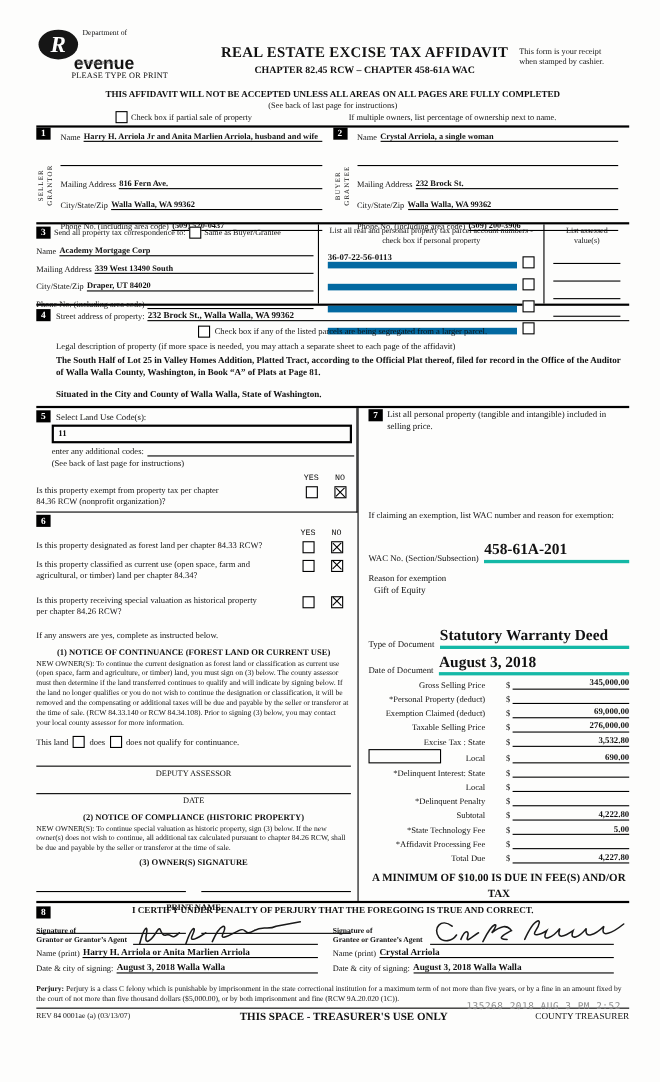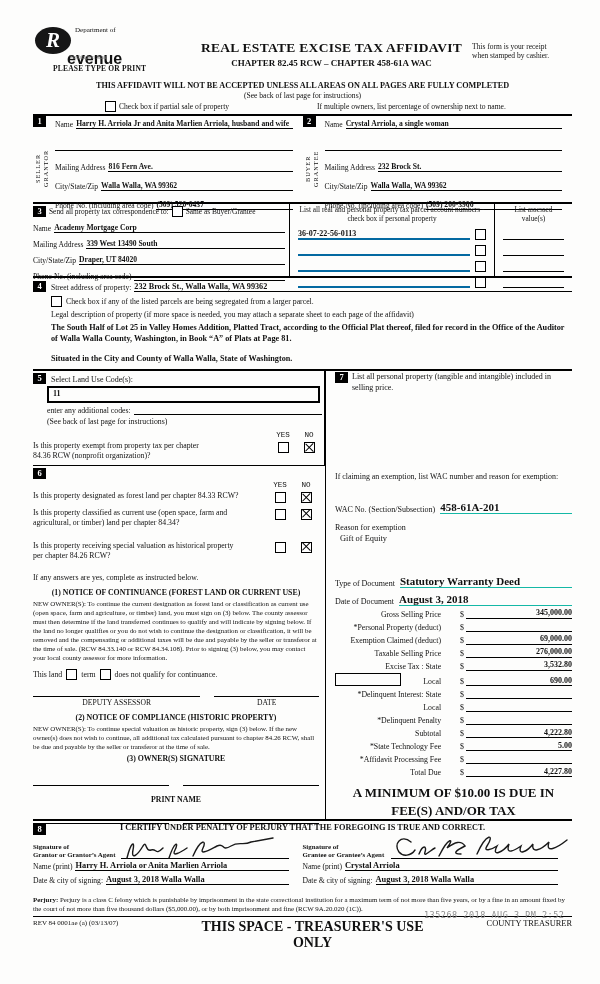--- a/index.html
+++ b/index.html
@@ -7,21 +7,21 @@
         font-family:"Liberation Serif",serif;color:#111;box-sizing:border-box;
         padding:24px 28px 0 33px;overflow:hidden;}
   
   .header-row{display:flex;}
   .logo-block{width:158px;position:relative;height:56px;}
   .logo-oval{position:absolute;left:2px;top:3px;width:36px;height:27px;background:#161616;border-radius:50%;
              color:#fff;font:bold italic 21px "Liberation Serif",serif;text-align:center;line-height:26px;}
   .logo-dept{position:absolute;left:42px;top:2px;font-size:7px;}
   .logo-rev{position:absolute;left:34px;top:26px;font-family:"Liberation Sans",sans-serif;font-weight:bold;font-size:16px;}
   .logo-state{position:absolute;left:36px;top:30px;font-size:5.5px;color:#777;font-style:italic;}
-  .please-type{position:absolute;left:0px;top:40px;font-size:7.5px;font-weight:bold;letter-spacing:.2px;padding-left:20px;}
+  .please-type{position:absolute;left:12px;top:40px;font-size:7.5px;font-weight:normal;letter-spacing:.2px;padding-left:20px;}
   .title-block{flex:1;text-align:center;padding-top:16px;}
   .main-title{font-size:13.5px;font-weight:bold;letter-spacing:.3px;}
   .chapter{font-size:9px;font-weight:bold;margin-top:2px;}
   .receipt-block{width:100px;font-size:7.5px;text-align:left;padding-top:18px;line-height:1.25;}
   .warning{text-align:center;font-weight:bold;font-size:8.2px;margin-top:1px;}
   .see-back{text-align:center;font-size:7.6px;margin-top:1px;}
   .cbrow{display:flex;font-size:7.6px;margin-top:1px;align-items:center;}
   .cbrow .left{margin-left:72px;display:flex;align-items:center;gap:3px;}
   .cbrow .right{margin-left:88px;}
   
@@ -41,21 +41,21 @@
   .rolecol{width:20px;display:flex;flex-direction:column;align-items:flex-start;}
   .rolecol .vwrap{display:flex;flex-direction:row;gap:1px;margin:8px 0 0 1px;flex:1;}
   .fields{flex:1;padding:1px 10px 0 2px;}
   
   .sec3{display:flex;border-top:2px solid #000;border-bottom:2px solid #000;height:72px;}
   .s3-left{width:252px;padding:2px 4px 2px 0;}
   .s3-top{display:flex;align-items:center;gap:3px;font-size:7.4px;}
   .s3-mid{width:188px;border-left:1px solid #000;border-right:1px solid #000;padding:2px 8px;}
   .s3-head{font-size:7.3px;text-align:center;line-height:1.2;}
   .parcel-row{display:flex;align-items:flex-end;margin-top:5px;gap:5px;}
-  .parcel-line{flex:1;border-bottom:2px solid #0369a1;font-weight:bold;font-size:8px;min-height:9px;}
+  .parcel-line{flex:1;border-bottom:6px solid #0369a1;font-weight:bold;font-size:8px;min-height:9px;}
   .s3-right{flex:1;padding:2px 8px;}
   .aline{border-bottom:1px solid #000;margin-top:10px;min-height:5px;}
   
   .sec4{border-bottom:2px solid #000;padding:3px 0 5px 0;font-size:7.8px;}
   .sec4 .legal{font-weight:bold;font-size:8.2px;line-height:1.35;margin-top:3px;}
   
   .sec567{display:flex;height:448px;}
   .col-left{width:292px;display:flex;flex-direction:column;}
   .col-right{flex:1;border-left:1px solid #000;padding-left:9px;display:flex;flex-direction:column;}
   .sec5{border-right:1px solid #000;border-bottom:1.5px solid #000;padding:0 2px 4px 0;}
@@ -63,52 +63,52 @@
   .small-line{display:flex;align-items:flex-end;margin:2px 0 0 14px;font-size:7.8px;}
   .small-line .ul{flex:1;border-bottom:1px solid #000;margin-left:3px;min-height:8px;}
   .qhead{display:flex;margin-top:5px;font-size:7.6px;}
   .qhead .sp{flex:1;} .qhead .c{width:26px;text-align:center;font-family:Liberation Mono, monospace;}
   .q{display:flex;align-items:flex-start;font-size:7.8px;line-height:1.3;margin-top:2px;}
   .q .t{flex:1;} .q .c{width:26px;text-align:center;padding-top:1px;}
   .sec6{padding:2px 6px 0 0;flex:1;}
   .para{font-size:6.9px;line-height:1.3;margin-top:3px;text-align:left;}
   .notice-title{font-weight:bold;font-size:7.8px;text-align:center;margin-top:6px;}
   .landrow{display:flex;align-items:center;gap:4px;font-size:7.8px;margin-top:6px;}
-  .assr{display:flex;gap:14px;margin-top:16px;}
+  .assr{display:flex;gap:14px;margin-top:16px;flex-direction:column;}
   .assr .a{flex:1.6;border-top:1px solid #000;text-align:center;font-size:7.6px;padding-top:1px;}
   .assr .b{flex:1;border-top:1px solid #000;text-align:center;font-size:7.6px;padding-top:1px;}
   .blanks{display:flex;gap:14px;margin-top:16px;}
   .blanks span{flex:1;border-bottom:1px solid #000;min-height:6px;}
   .printname{font-weight:bold;font-size:7.8px;text-align:center;margin-top:9px;}
   
   .s7-top{display:flex;gap:4px;font-size:8px;line-height:1.35;margin-top:1px;}
   .exnote{font-size:7.9px;margin-top:2px;}
   .docrow{display:flex;align-items:flex-end;margin-top:5px;}
   .docrow .dl{font-size:8px;white-space:nowrap;padding-right:5px;}
-  .docrow .dv{flex:1;border-bottom:1px solid #14b8a6;font-weight:bold;font-size:11px;min-height:9px;}
+  .docrow .dv{flex:1;border-bottom:3px solid #14b8a6;font-weight:bold;font-size:14px;min-height:9px;}
   .fee{display:flex;align-items:flex-end;margin-top:2.5px;}
   .fl{flex:1;text-align:right;font-size:7.8px;padding-right:19px;white-space:nowrap;}
   .fd{font-size:7.8px;padding-right:2px;}
   .fline{width:106px;border-bottom:1px solid #000;text-align:right;font-weight:bold;font-size:8px;min-height:9.5px;}
   .minibox{width:64px;height:11px;border:1px solid #000;flex:none;margin-right:2px;}
-  .minnote{font-weight:bold;font-size:13px;text-align:center;margin-top:7px;line-height:1.35;}
+  .minnote{font-weight:bold;font-size:10px;text-align:center;margin-top:7px;line-height:1.35;}
   
   .sec8{border-top:2px solid #000;position:relative;padding-top:2px;height:70px;}
   .certify{text-align:center;font-weight:bold;font-size:8.3px;}
   .s8-cols{display:flex;margin-top:1px;}
   .s8-half{flex:1;padding-right:14px;}
   .sigrow{display:flex;align-items:flex-end;height:26px;}
   .siglab{width:88px;font-size:6.9px;font-weight:bold;line-height:1.2;}
   .sigline{flex:1;border-bottom:1px solid #000;position:relative;height:26px;}
   .sigline svg{position:absolute;bottom:-4px;left:0;}
   
   .perjury{font-size:6.9px;line-height:1.3;margin-top:3px;border-bottom:1px solid #000;padding-bottom:2px;}
   .footrow{display:flex;align-items:flex-start;margin-top:2px;gap:12px;}
   .footrow .l{width:150px;font-size:7px;}
-  .footrow .c{flex:1;text-align:center;font-weight:bold;font-size:14px;}
+  .footrow .c{flex:1;text-align:center;font-weight:bold;font-size:10px;}
   .footrow .r{width:130px;text-align:right;font-size:8.4px;}
   .stamp{position:absolute;left:424px;top:910px;font-family:"DejaVu Sans Mono",monospace;
          font-size:8.5px;color:#8e8e8e;letter-spacing:.5px;}
 </style>
 </head>
 <body>
 
 <div class="page">
 
   <div class="header-row">
@@ -253,21 +253,21 @@
       <div class="aline"></div>
     </div>
   </div>
 
   <div class="sec4">
     <div class="frow">
       <span class="snum" style="margin-right:5px;">4</span>
       <span class="flabel">Street address of property:</span>
       <span class="fval" style="font-size:8.2px;">232  Brock St., Walla Walla, WA  99362</span>
     </div>
-    <div style="margin-top:4px;margin-left:18px;display:flex;align-items:center;gap:4px;">
+    <div style="margin-top:4px;margin-left:18px;display:flex;align-items:center;gap:4px;justify-content:center;">
       <span class="cb"></span>
       <span>Check box if any of the listed parcels are being segregated from a larger parcel.</span>
     </div>
     <div style="margin-top:3px;margin-left:18px;">Legal description of property (if more space is needed, you may attach a separate sheet to each page of the affidavit)</div>
     <div class="legal" style="margin-left:18px;">The South Half of Lot 25 in Valley Homes Addition, Platted Tract, according to the Official Plat thereof, filed for record in the Office of the Auditor of Walla Walla County, Washington, in Book “A” of Plats at Page 81.</div>
     <div class="legal" style="margin-left:18px;margin-top:9px;">Situated in the City and County of Walla Walla, State of Washington.</div>
   </div>
 
   <div class="sec567">
     <div class="col-left">
@@ -327,21 +327,21 @@
           </span>
           <span class="c"><span class="cb"></span></span>
           <span class="c"><span class="cb checked"></span></span>
         </div>
         <div style="font-size:7.8px;margin-top:12px;">If any answers are yes, complete as instructed below.</div>
         <div class="notice-title">(1) NOTICE OF CONTINUANCE (FOREST LAND OR CURRENT USE)</div>
         <div class="para">NEW OWNER(S): To continue the current designation as forest land or classification as current use (open space, farm and agriculture, or timber) land, you must sign on (3) below. The county assessor must then determine if the land transferred continues to qualify and will indicate by signing below. If the land no longer qualifies or you do not wish to continue the designation or classification, it will be removed and the compensating or additional taxes will be due and payable by the seller or transferor at the time of sale. (RCW 84.33.140 or RCW 84.34.108). Prior to signing (3) below, you may contact your local county assessor for more information.</div>
         <div class="landrow">
           <span>This land</span>
           <span class="cb"></span>
-          <span>term</span>
+          <span>does</span>
           <span class="cb"></span>
           <span>does not  qualify for continuance.</span>
         </div>
         <div class="assr">
           <span class="a">DEPUTY ASSESSOR</span>
           <span class="b">DATE</span>
         </div>
         <div class="notice-title">(2) NOTICE OF COMPLIANCE (HISTORIC PROPERTY)</div>
         <div class="para">NEW OWNER(S): To continue special valuation as historic property, sign (3) below. If the new owner(s) does not wish to continue, all additional tax calculated pursuant to chapter 84.26 RCW, shall be due and payable by the seller or transferor at the time of sale.</div>
         <div class="notice-title" style="margin-top:2px;">(3) OWNER(S) SIGNATURE</div>

